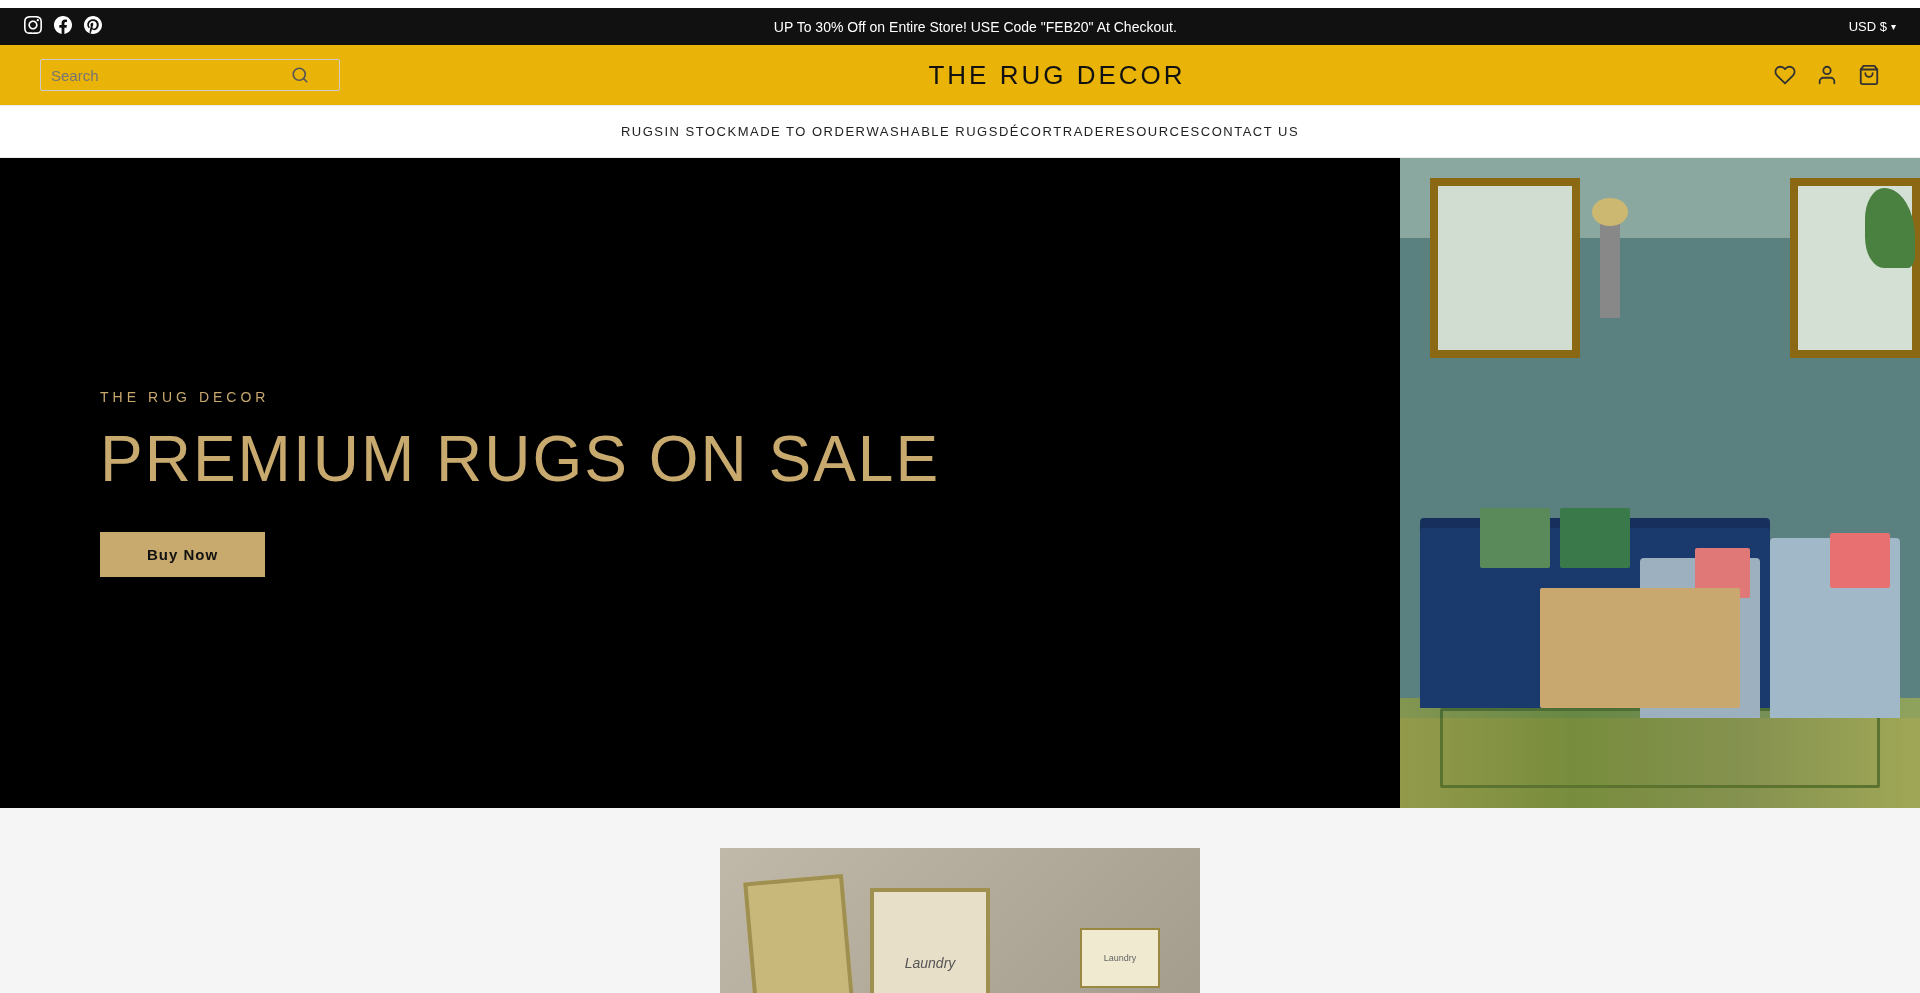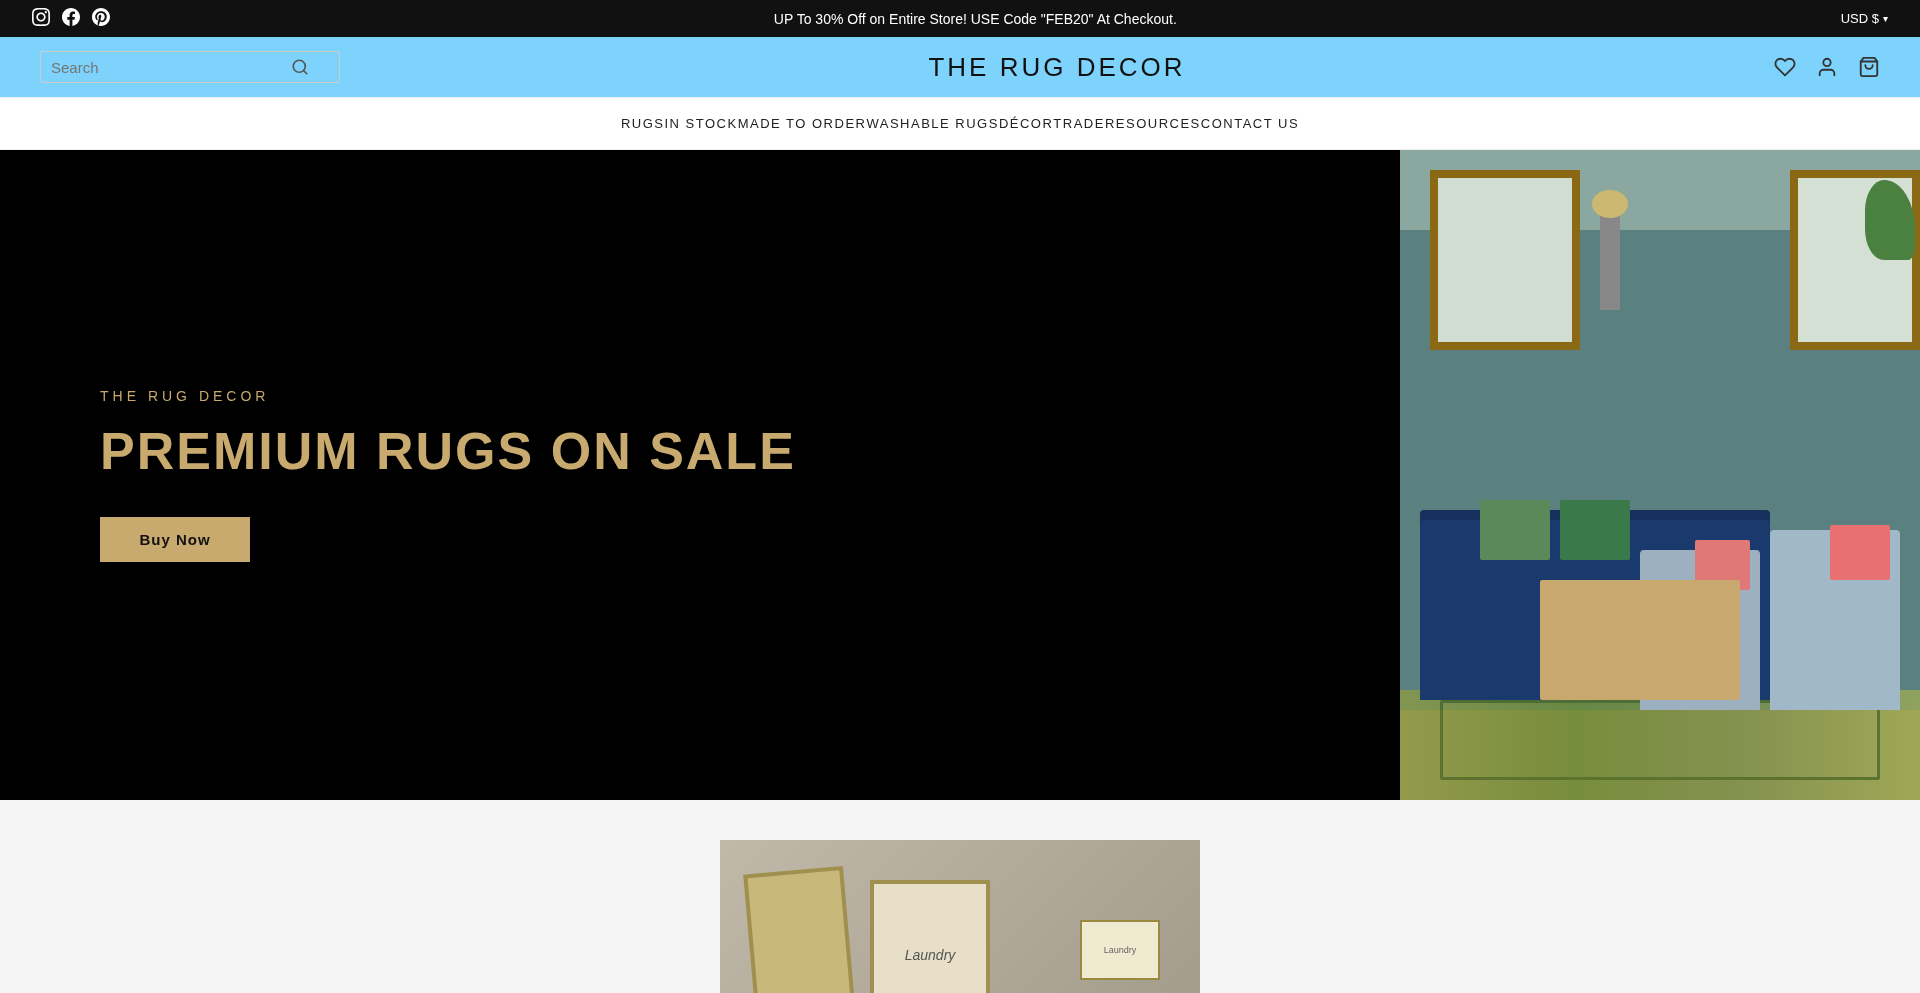--- a/index.html
+++ b/index.html
@@ -3,25 +3,26 @@
   <meta charset="utf-8">
   <style>
     * { margin: 0; padding: 0; box-sizing: border-box; }
     body { font-family: 'Helvetica Neue', Helvetica, Arial, sans-serif; width: 1920px; overflow-x: hidden; }
 
     
     #announcement-bar {
       background: #111;
       color: #fff;
       text-align: center;
-      padding: 8px 32px;
+      padding: 8px 24px;
       font-size: 14px;
       display: flex;
       align-items: center;
       justify-content: space-between;
+      margin-top: 8px;
     }
     #announcement-bar .social-icons {
       display: flex;
       gap: 12px;
       align-items: center;
     }
     #announcement-bar .currency {
       display: flex;
       align-items: center;
       gap: 4px;
@@ -29,21 +30,21 @@
       cursor: pointer;
     }
 
     
     #header {
       display: flex;
       align-items: center;
       justify-content: space-between;
       padding: 14px 40px;
       border-bottom: 1px solid #eee;
-      background: #7dd3fc;
+      background: #eab308;
     }
     #search-form {
       display: flex;
       align-items: center;
       border: 1px solid #ccc;
       border-radius: 2px;
       padding: 6px 10px;
       width: 300px;
     }
     #search-input {
@@ -124,37 +125,37 @@
     #hero-subtitle {
       color: #c8a96e;
       font-size: 14px;
       letter-spacing: 4px;
       font-weight: 400;
       margin-bottom: 18px;
       text-transform: uppercase;
     }
     #hero-title {
       color: #c8a96e;
-      font-size: 52px;
-      font-weight: 700;
+      font-size: 64px;
+      font-weight: 400;
       letter-spacing: 2px;
       line-height: 1.15;
       margin-bottom: 36px;
       text-transform: uppercase;
     }
     #hero-cta {
       background: #c8a96e;
       color: #111;
       border: none;
       padding: 14px 30px;
       font-size: 15px;
       font-weight: 600;
       cursor: pointer;
       letter-spacing: 1px;
-      width: 150px;
+      width: 165px;
     }
     #hero-right {
       width: 520px;
       flex-shrink: 0;
       position: relative;
       overflow: hidden;
     }
     
     #hero-room-image {
       width: 520px;

